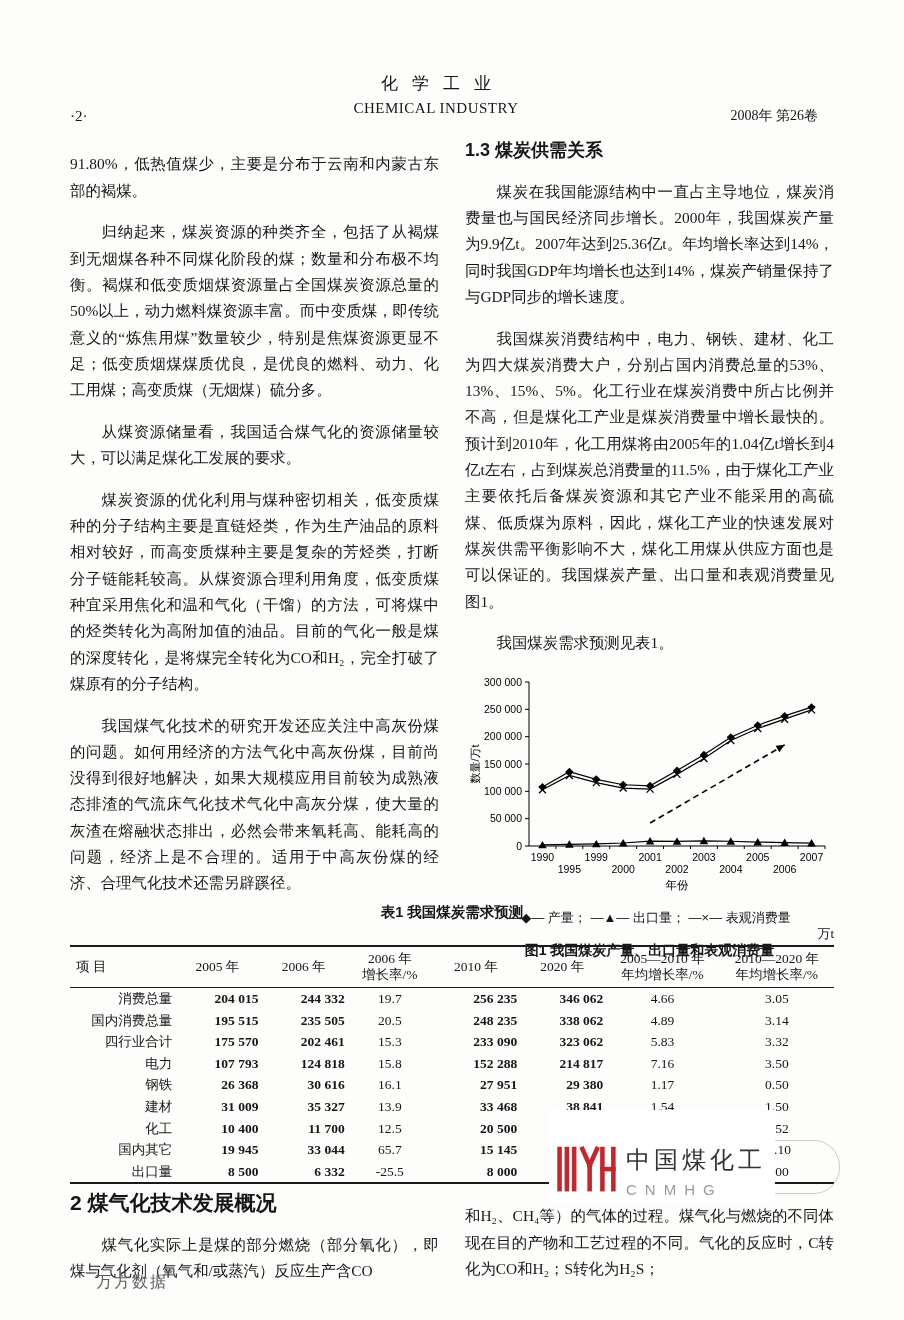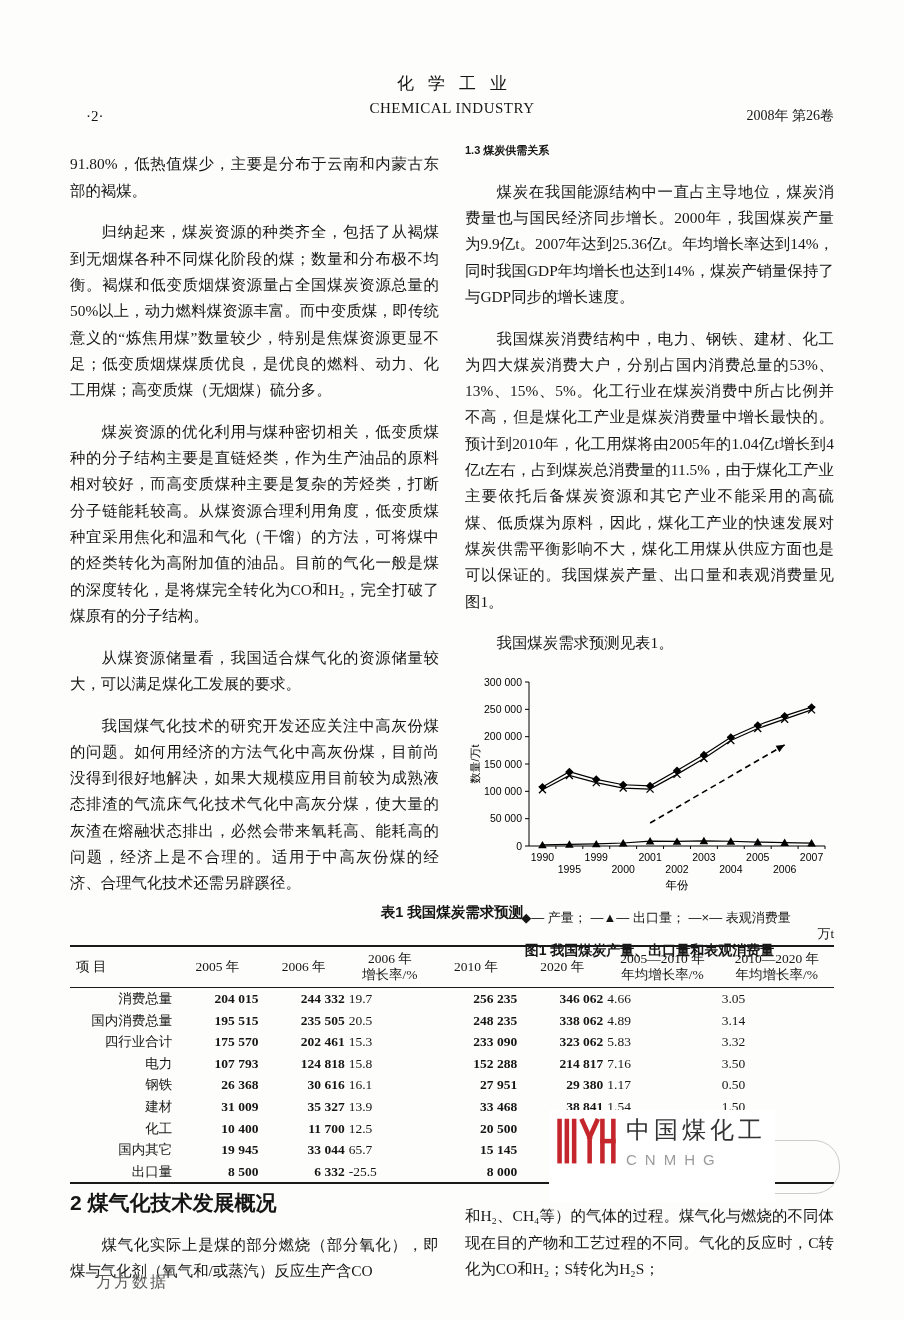--- a/index.html
+++ b/index.html
@@ -1,34 +1,34 @@
 <!DOCTYPE html>
 <html><head>
 <meta charset="utf-8">
 <style>
   html,body{margin:0;padding:0;background:#e9e9e9;}
   .page{position:relative;width:904px;height:1320px;margin:0 auto;background:#fdfdfc;
         font-family:"Liberation Serif","DejaVu Serif",serif;color:#161616;overflow:hidden;}
 
   
-  .hdr{position:absolute;top:72px;left:70px;width:764px;height:54px;}
+  .hdr{position:absolute;top:72px;left:54px;width:764px;height:54px;}
   .journal-cn{text-align:center;font-size:17px;letter-spacing:14px;padding-left:14px;}
   .journal-en{text-align:center;font-size:15px;font-weight:normal;letter-spacing:.5px;margin-top:5px;
               font-family:"Liberation Serif",serif;}
   .page-num{position:absolute;left:16px;bottom:1px;font-size:15px;}
   .issue-info{position:absolute;right:0;bottom:1px;font-size:14px;}
 
   
   .cols{position:absolute;left:70px;width:764px;display:flex;gap:26px;}
   .cols.top{top:136px;}
   .cols.bottom{top:1188px;}
   .col{width:369px;font-size:15.4px;line-height:26.3px;text-align:justify;}
   .para{text-indent:2.05em;}
   .para.flush{text-indent:0;}
-  .subhead{font-family:"Liberation Sans","DejaVu Sans",sans-serif;font-weight:bold;font-size:11px;margin:1px 0 2px;}
+  .subhead{font-family:"Liberation Sans","DejaVu Sans",sans-serif;font-weight:bold;font-size:18px;margin:1px 0 2px;}
   .sec-head{font-family:"Liberation Sans","DejaVu Sans",sans-serif;font-weight:bold;font-size:21px;margin:2px 0 7px;}
 
   
   .figure{margin-top:8px;}
   .chart-svg{display:block;margin:0 auto;font-family:"Liberation Sans","DejaVu Sans",sans-serif;}
   .legend-line{text-align:center;font-size:13px;margin-top:1px;font-family:"Liberation Sans","DejaVu Sans",sans-serif;}
   .fig-cap{text-align:center;font-weight:bold;font-size:14px;margin-top:6px;
            font-family:"Liberation Sans","DejaVu Sans",sans-serif;}
 
   
@@ -37,25 +37,25 @@
   .tbl-unit{text-align:right;font-size:13px;margin-top:3px;}
   table.demand{width:100%;border-collapse:collapse;margin-top:2px;font-size:13.5px;
                border-top:2px solid #1a1a1a;border-bottom:2px solid #1a1a1a;}
   table.demand thead th{border-bottom:1px solid #1a1a1a;font-weight:normal;padding:4px 2px;
                         line-height:16px;text-align:center;vertical-align:middle;}
   table.demand thead th.h0{text-align:left;padding-left:6px;}
   table.demand tbody td{padding:2px 2px;line-height:17.6px;}
   td.lbl{text-align:right;padding-left:5px;}
   td.lbl.ind{padding-left:25px;}
   td.num{text-align:right;padding-right:22px;font-weight:bold;}
-  td.rate{}
+  td.rate{text-align:center;}
 
   
   .wm-core{position:absolute;left:549px;top:1110px;width:214px;height:84px;background:#ffffff;
-           display:flex;align-items:flex-start;padding:4px 6px;z-index:5;}
+           display:flex;align-items:flex-end;padding:4px 6px;z-index:5;}
   .wm-text{margin-left:9px;}
   .wm-cn{font-size:24px;letter-spacing:4px;color:#333333;font-family:"Liberation Sans","DejaVu Sans",sans-serif;}
   .wm-en{font-size:15px;letter-spacing:8px;color:#9b9b9b;margin-top:5px;
          font-family:"Liberation Sans","DejaVu Sans",sans-serif;}
   .wm-outline{position:absolute;left:562px;top:1140px;width:276px;height:52px;
               border:1.5px solid #cccccc;border-radius:26px;z-index:4;background:transparent;}
 
   
   .wf{position:absolute;left:96px;top:1272px;font-size:16px;color:#5a5a5a;letter-spacing:2px;text-align:right;}
 </style>
@@ -68,22 +68,22 @@
     <div class="journal-cn">化学工业</div>
     <div class="journal-en">CHEMICAL INDUSTRY</div>
     <div class="page-num">·2·</div>
     <div class="issue-info">2008年  第26卷</div>
   </div>
 
   <div class="cols top">
     <div class="col">
       <p class="para flush">91.80%，低热值煤少，主要是分布于云南和内蒙古东部的褐煤。</p>
       <p class="para">归纳起来，煤炭资源的种类齐全，包括了从褐煤到无烟煤各种不同煤化阶段的煤；数量和分布极不均衡。褐煤和低变质烟煤资源量占全国煤炭资源总量的50%以上，动力燃料煤资源丰富。而中变质煤，即传统意义的“炼焦用煤”数量较少，特别是焦煤资源更显不足；低变质烟煤煤质优良，是优良的燃料、动力、化工用煤；高变质煤（无烟煤）硫分多。</p>
+      <p class="para">从煤资源储量看，我国适合煤气化的资源储量较大，可以满足煤化工发展的要求。</p>
       <p class="para">煤炭资源的优化利用与煤种密切相关，低变质煤种的分子结构主要是直链烃类，作为生产油品的原料相对较好，而高变质煤种主要是复杂的芳烃类，打断分子链能耗较高。从煤资源合理利用角度，低变质煤种宜采用焦化和温和气化（干馏）的方法，可将煤中的烃类转化为高附加值的油品。目前的气化一般是煤的深度转化，是将煤完全转化为CO和H₂，完全打破了煤原有的分子结构。</p>
-      <p class="para">从煤资源储量看，我国适合煤气化的资源储量较大，可以满足煤化工发展的要求。</p>
       <p class="para">我国煤气化技术的研究开发还应关注中高灰份煤的问题。如何用经济的方法气化中高灰份煤，目前尚没得到很好地解决，如果大规模应用目前较为成熟液态排渣的气流床气化技术气化中高灰分煤，使大量的灰渣在熔融状态排出，必然会带来氧耗高、能耗高的问题，经济上是不合理的。适用于中高灰份煤的经济、合理气化技术还需另辟蹊径。</p>
     </div>
 
     <div class="col">
       <div class="subhead">1.3  煤炭供需关系</div>
       <p class="para">煤炭在我国能源结构中一直占主导地位，煤炭消费量也与国民经济同步增长。2000年，我国煤炭产量为9.9亿t。2007年达到25.36亿t。年均增长率达到14%，同时我国GDP年均增长也达到14%，煤炭产销量保持了与GDP同步的增长速度。</p>
       <p class="para">我国煤炭消费结构中，电力、钢铁、建材、化工为四大煤炭消费大户，分别占国内消费总量的53%、13%、15%、5%。化工行业在煤炭消费中所占比例并不高，但是煤化工产业是煤炭消费量中增长最快的。预计到2010年，化工用煤将由2005年的1.04亿t增长到4亿t左右，占到煤炭总消费量的11.5%，由于煤化工产业主要依托后备煤炭资源和其它产业不能采用的高硫煤、低质煤为原料，因此，煤化工产业的快速发展对煤炭供需平衡影响不大，煤化工用煤从供应方面也是可以保证的。我国煤炭产量、出口量和表观消费量见图1。</p>
       <p class="para">我国煤炭需求预测见表1。</p>
 
       <div class="figure">

